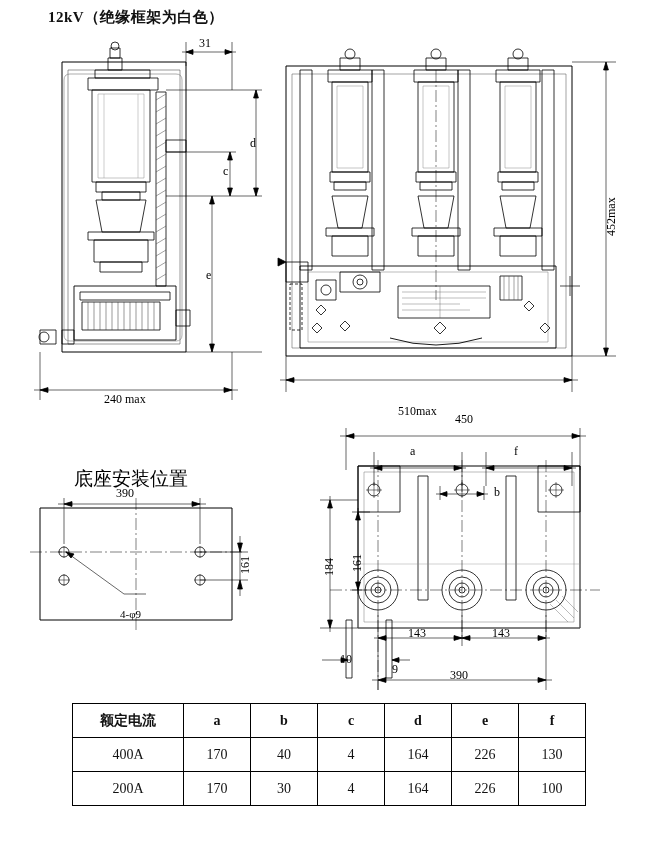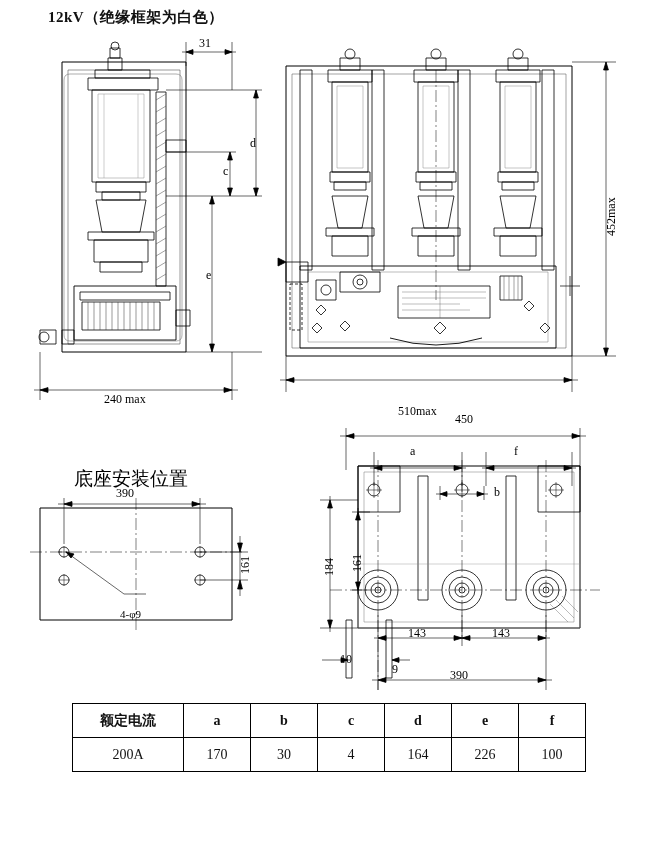--- a/index.html
+++ b/index.html
@@ -392,20 +392,29 @@
         <th class="colx">a</th>
         <th class="colx">b</th>
         <th class="colx">c</th>
         <th class="colx">d</th>
         <th class="colx">e</th>
         <th class="colx">f</th>
       </tr>
     </thead>
     <tbody>
       <tr>
+        <td>400A</td>
+        <td>170</td>
+        <td>40</td>
+        <td>4</td>
+        <td>164</td>
+        <td>226</td>
+        <td>130</td>
+      </tr>
+      <tr>
         <td>200A</td>
         <td>170</td>
         <td>30</td>
         <td>4</td>
         <td>164</td>
         <td>226</td>
         <td>100</td>
       </tr>
     </tbody>
   </table>

